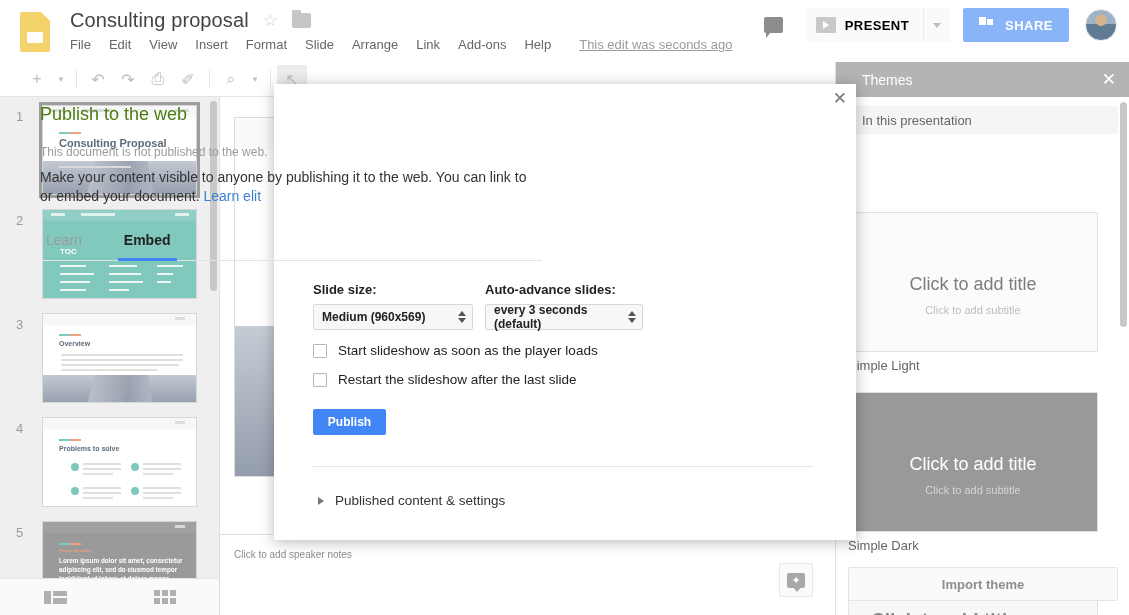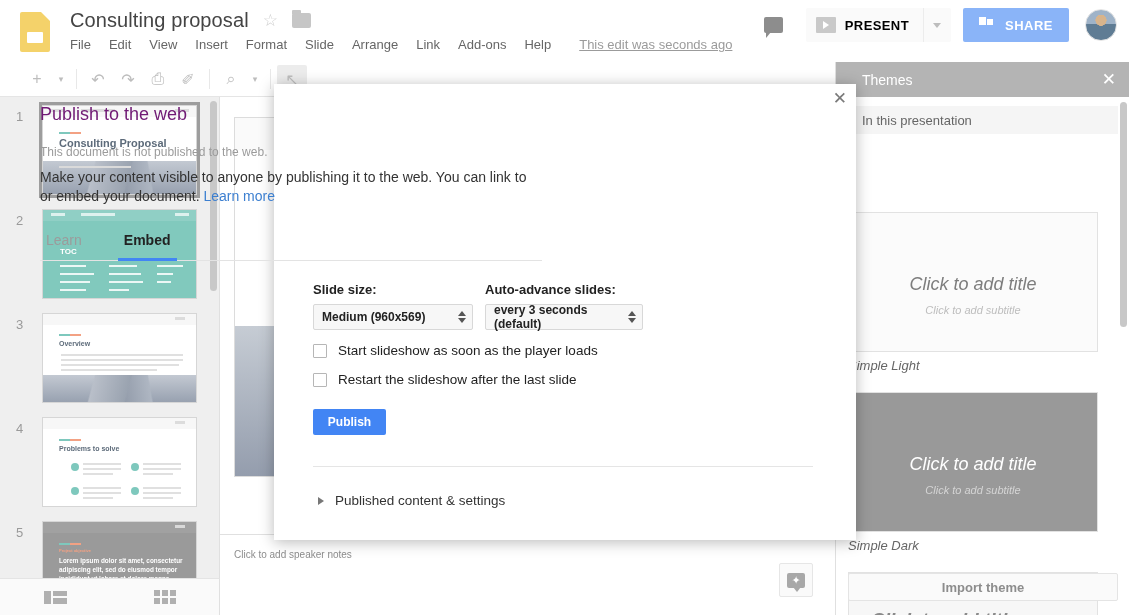--- a/index.html
+++ b/index.html
@@ -166,48 +166,48 @@
     position:absolute; left:0; top:0; width:294px; height:35px; background:#b4b4b4;
     display:flex; align-items:center;
   }
   .themes-title { font-size:14px; color:#fff; margin-left:26px; }
   .themes-close { position:absolute; right:14px; top:9px; font-size:17px; color:#fff; line-height:1; }
   .themes-sub {
     position:absolute; left:12px; top:44px; width:270px; height:28px; background:#f5f5f5;
     display:flex; align-items:center; padding-left:14px; font-size:13px; color:#666;
   }
   .themes-scroll { position:absolute; right:2px; top:40px; width:7px; height:225px; background:#c8c8c8; border-radius:4px; }
-  .theme-card { position:absolute; left:12px; width:270px;font-style:italic; }
+  .theme-card { position:absolute; left:12px; width:270px; }
   .theme-thumb {
     width:250px; height:140px; border:1px solid #e2e2e2; position:relative; overflow:hidden;
   }
   .theme-thumb.light { background:#fbfbfb; }
   .theme-thumb.dark  { background:#999999; }
   .theme-thumb.focus { background:#f7f7f7; }
   .tt-title { position:absolute; width:100%; text-align:center; top:44%; font-size:18px; }
   .tt-sub   { position:absolute; width:100%; text-align:center; top:66%; font-size:11px; }
   .light .tt-title{color:#7d7d7d;} .light .tt-sub{color:#bdbdbd;}
   .dark .tt-title{color:#ffffff;} .dark .tt-sub{color:#d5d5d5;}
   .theme-label { margin-top:6px; font-size:13px; color:#666; }
   .focus-accent { position:absolute; left:22px; top:24px; width:22px; height:3px; background:linear-gradient(90deg,#7ec8bd 50%,#f3a183 50%); }
   .focus-title { position:absolute; left:22px; top:36px; font-size:19px; font-weight:bold; color:#8a8a8a; }
   .import-theme {
-    position:absolute; left:12px; bottom:14px; width:270px; height:28px;
+    position:absolute; left:12px; bottom:14px; width:270px; height:34px;
     background:#fafafa; border:1px solid #e4e4e4; border-radius:2px;
     display:flex; align-items:center; justify-content:center;
     font-size:13px; font-weight:bold; color:#8d8d8d;
   }
 
   
   .modal {
     position:absolute; left:274px; top:84px; width:582px; height:456px;
     background:#fff; box-shadow:0 2px 14px rgba(0,0,0,.28);
   }
   .modal-close { position:absolute; right:14px; top:86px; font-size:17px; color:#7a7a7a; line-height:1; }
-  .modal-title { position:absolute; left:40px; top:104px; font-size:18px; color:#701a75; }
+  .modal-title { position:absolute; left:40px; top:104px; font-size:18px; color:#4d7c0f; }
   .modal-status { position:absolute; left:40px; top:145px; font-size:12px; color:#9b9b9b; }
   .modal-desc {
     position:absolute; left:40px; top:168px; width:502px;
     font-size:14px; color:#333; line-height:19px;
   }
   .learn-more { color:#3c7fd0; }
   .tabs { position:absolute; left:40px; top:232px; width:502px; display:flex; border-bottom:1px solid #e3e3e3; }
   .tab { font-size:14px; padding:0 6px 10px 6px; margin-right:30px; color:#9b9b9b; }
   .tab.active { color:#222; font-weight:bold; border-bottom:3px solid #4285f4; margin-bottom:-1px; }
   .field-label { position:absolute; font-size:13px; font-weight:bold; color:#222; }
@@ -475,21 +475,21 @@
 
     <div class="themes-scroll"></div>
     <div class="import-theme">Import theme</div>
   </div>
 
   <div class="modal"></div>
   <div class="modal-close" style="right:282px; top:90px;">✕</div>
   <div class="modal-title">Publish to the web</div>
   <div class="modal-status">This document is not published to the web.</div>
   <div class="modal-desc">
-    <span>Make your content visible to anyone by publishing it to the web. You can link to or embed your document. </span><span class="learn-more">Learn more</span>
+    <span>Make your content visible to anyone by publishing it to the web. You can link to or embed your document. </span><span class="learn-more">Learn elit</span>
   </div>
 
   <div class="tabs">
     <div class="tab">Learn</div>
     <div class="tab active">Embed</div>
   </div>
 
   <div class="field-label lbl-size">Slide size:</div>
   <div class="field-label lbl-auto">Auto-advance slides:</div>
 

